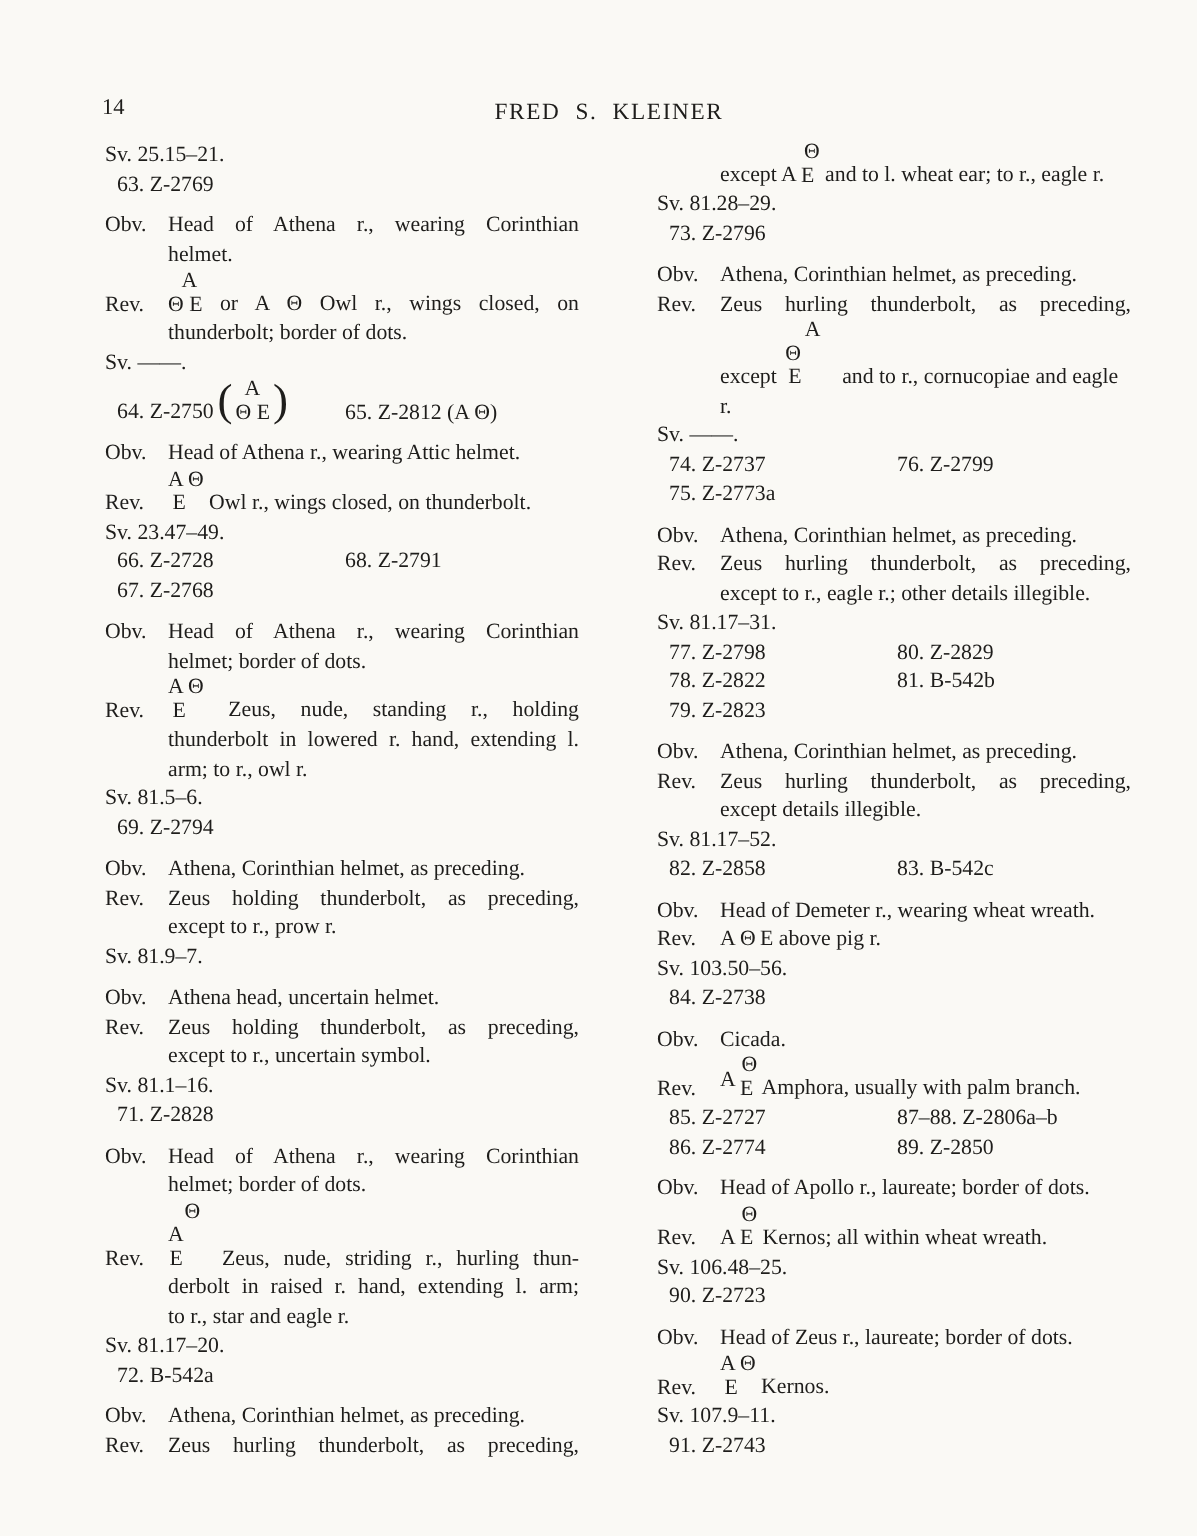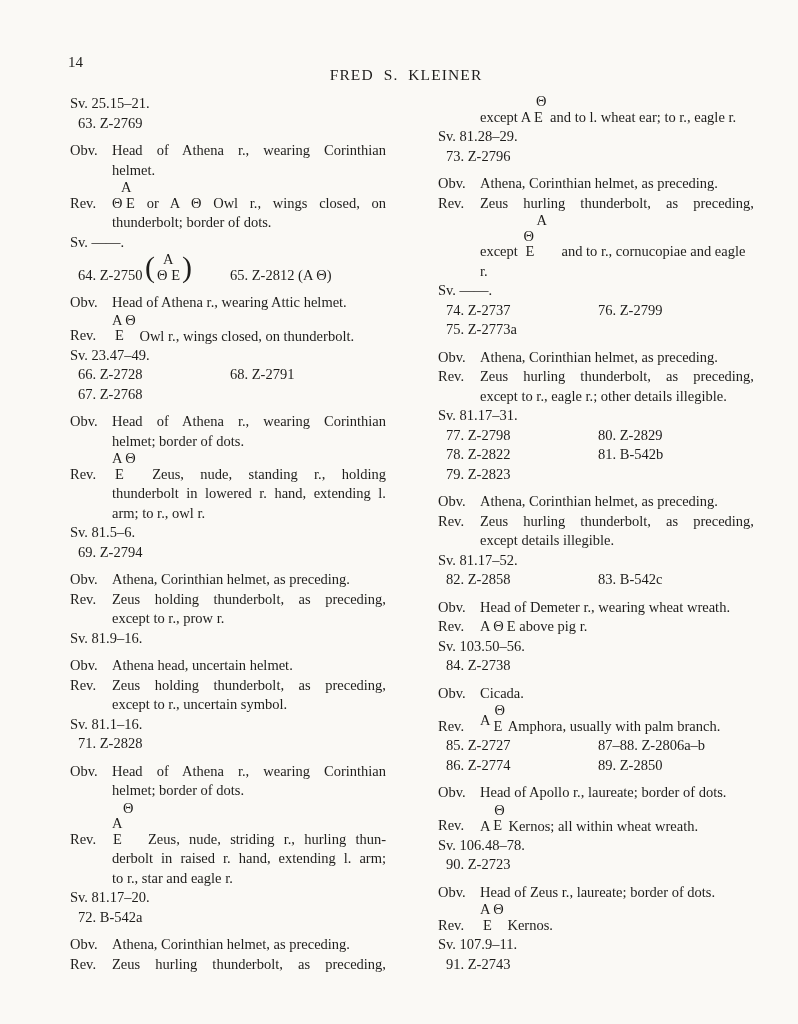--- a/index.html
+++ b/index.html
@@ -5,21 +5,21 @@
   html,body{margin:0;padding:0;}
   body{
     width:798px;height:1024px;overflow:hidden;
     background:#faf9f5;color:#1e1d1b;
     font-family:"Liberation Serif","DejaVu Serif",serif;
     font-size:14.5px;
     -webkit-font-smoothing:antialiased;
   }
   .sheet{padding:50px 56px 0 70px;}
   .hdr{position:relative;height:20px;}
-  .pagenum{position:absolute;left:-2px;top:4px;font-size:15px;}
+  .pagenum{position:absolute;left:-2px;top:14px;font-size:15px;}
   .runhead{
     position:absolute;left:50%;transform:translateX(-50%);top:16px;
     font-size:15.5px;letter-spacing:1.1px;word-spacing:5px;white-space:nowrap;
   }
   .cols{display:flex;gap:52px;margin-top:24px;}
   .col{width:316px;flex:0 0 auto;}
   .group{margin-bottom:8px;}
   .ln,.sv,.row{line-height:19.5px;}
   .ln{padding-left:42px;}
   .ln.j{text-align:justify;text-align-last:justify;}
@@ -98,21 +98,21 @@
           </div>
         </div>
         <div class="group">
           <div class="para">
             <div class="ln nj"><span class="lbl">Obv.</span>Athena, Corinthian helmet, as preceding.</div>
           </div>
           <div class="para">
             <div class="ln j"><span class="lbl">Rev.</span>Zeus holding thunderbolt, as preceding,</div>
             <div class="ln nj">except to r., prow r.</div>
           </div>
-          <div class="sv">Sv. 81.9–16.</div>
+          <div class="sv">Sv. 81.9–7.</div>
         </div>
         <div class="group">
           <div class="para">
             <div class="ln nj"><span class="lbl">Obv.</span>Athena head, uncertain helmet.</div>
           </div>
           <div class="para">
             <div class="ln j"><span class="lbl">Rev.</span>Zeus holding thunderbolt, as preceding,</div>
             <div class="ln nj">except to r., uncertain symbol.</div>
           </div>
           <div class="sv">Sv. 81.1–16.</div>
@@ -221,21 +221,21 @@
             <div class="row"><span class="cell-a">86. Z-2774</span><span class="cell-b">89. Z-2850</span></div>
           </div>
         </div>
         <div class="group">
           <div class="para">
             <div class="ln nj"><span class="lbl">Obv.</span>Head of Apollo r., laureate; border of dots.</div>
           </div>
           <div class="para">
             <div class="ln nj"><span class="lbl">Rev.</span>A <span class="stack"><span class="srow" style="margin-left: 1px;">Θ</span><span class="srow">E</span></span> Kernos; all within wheat wreath.</div>
           </div>
-          <div class="sv">Sv. 106.48–78.</div>
+          <div class="sv">Sv. 106.48–25.</div>
           <div class="items">
             <div class="row"><span class="cell-a">90. Z-2723</span></div>
           </div>
         </div>
         <div class="group">
           <div class="para">
             <div class="ln nj"><span class="lbl">Obv.</span>Head of Zeus r., laureate; border of dots.</div>
           </div>
           <div class="para">
             <div class="ln nj"><span class="lbl">Rev.</span><span class="stack"><span class="srow">A Θ</span><span class="srow" style="margin-left: 3px;">E</span></span> Kernos.</div>

